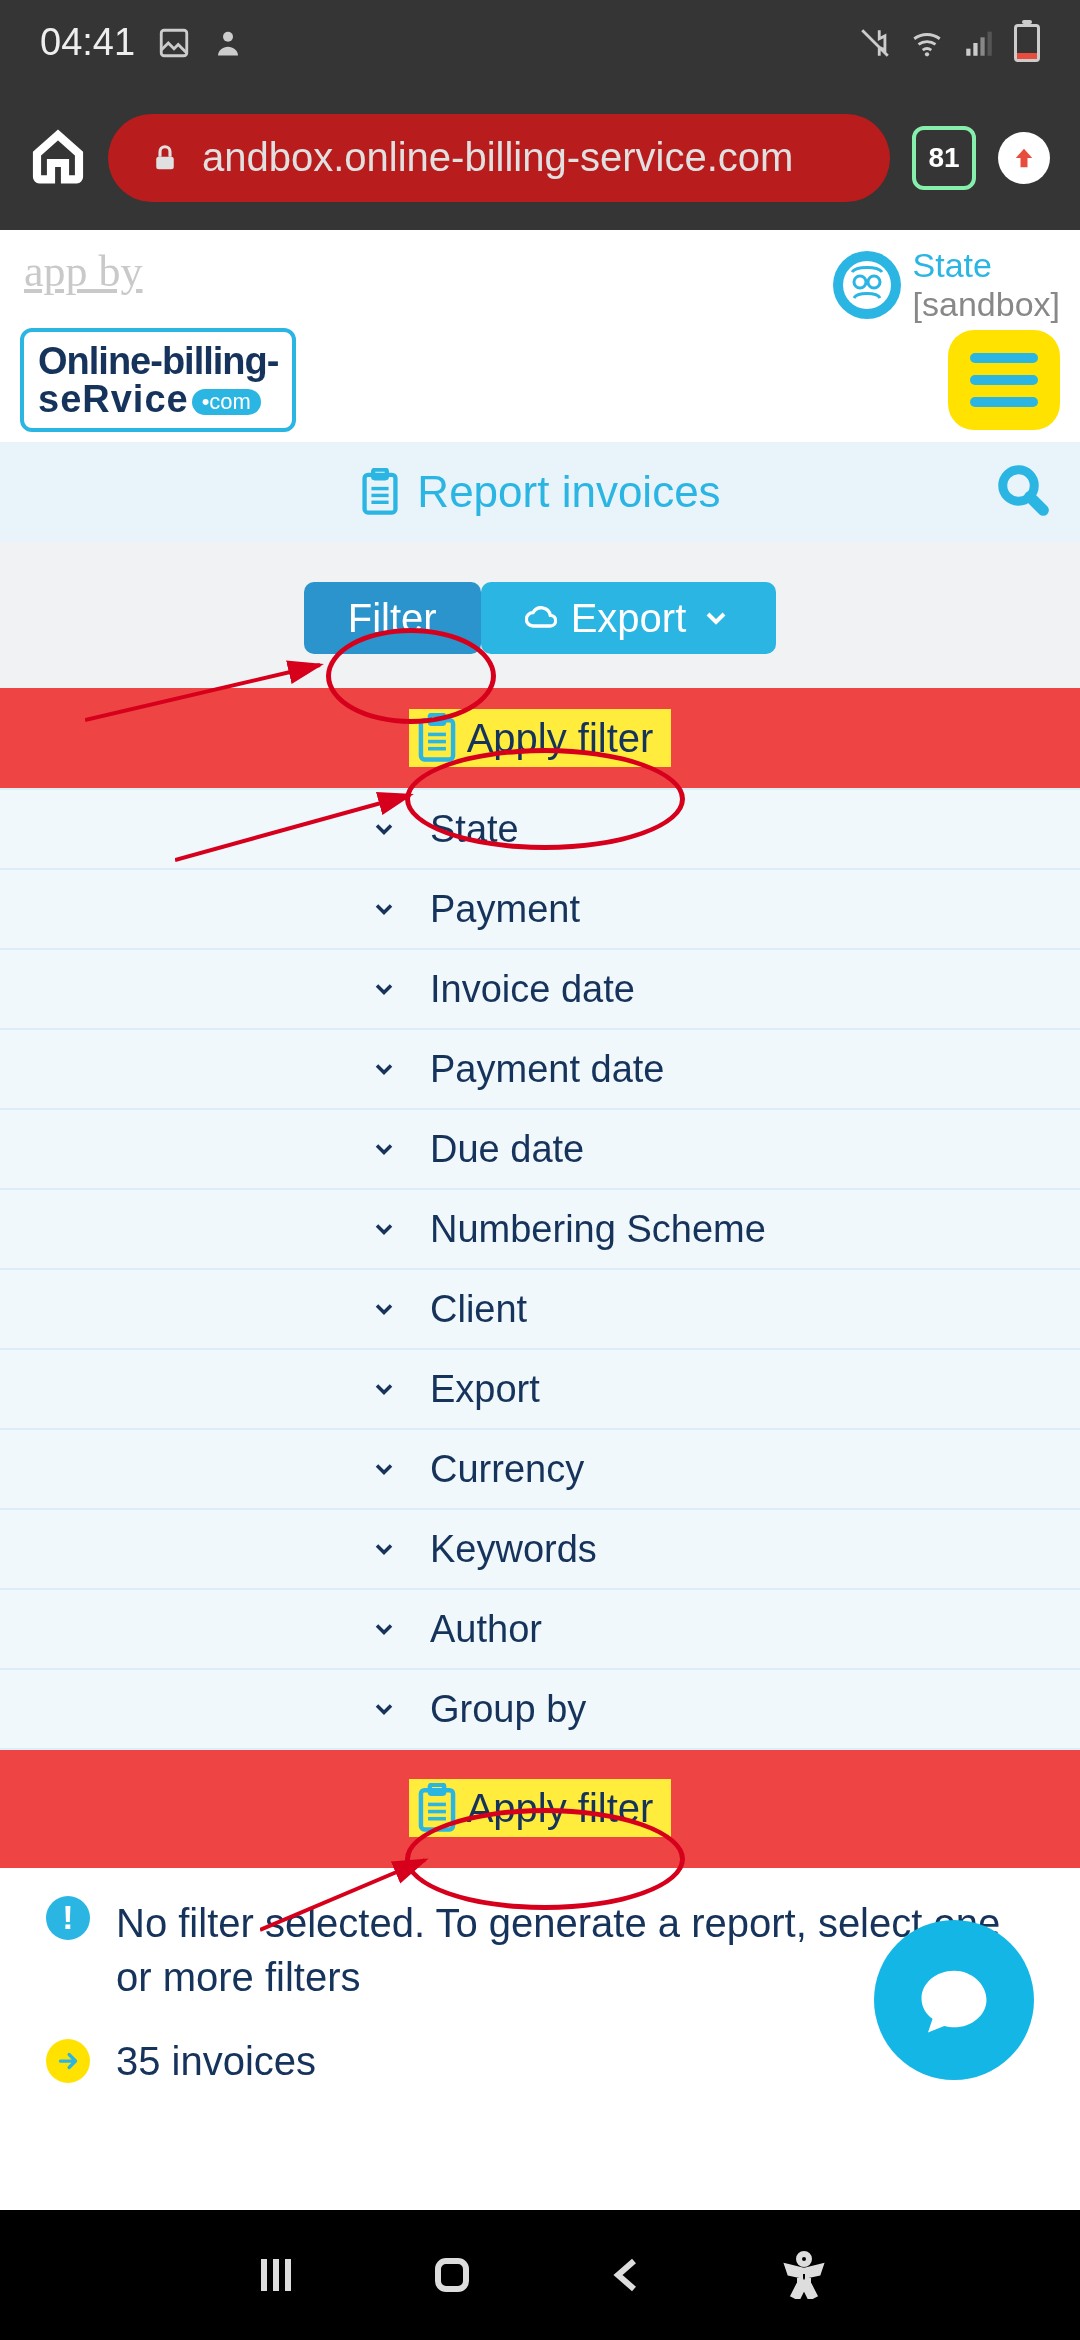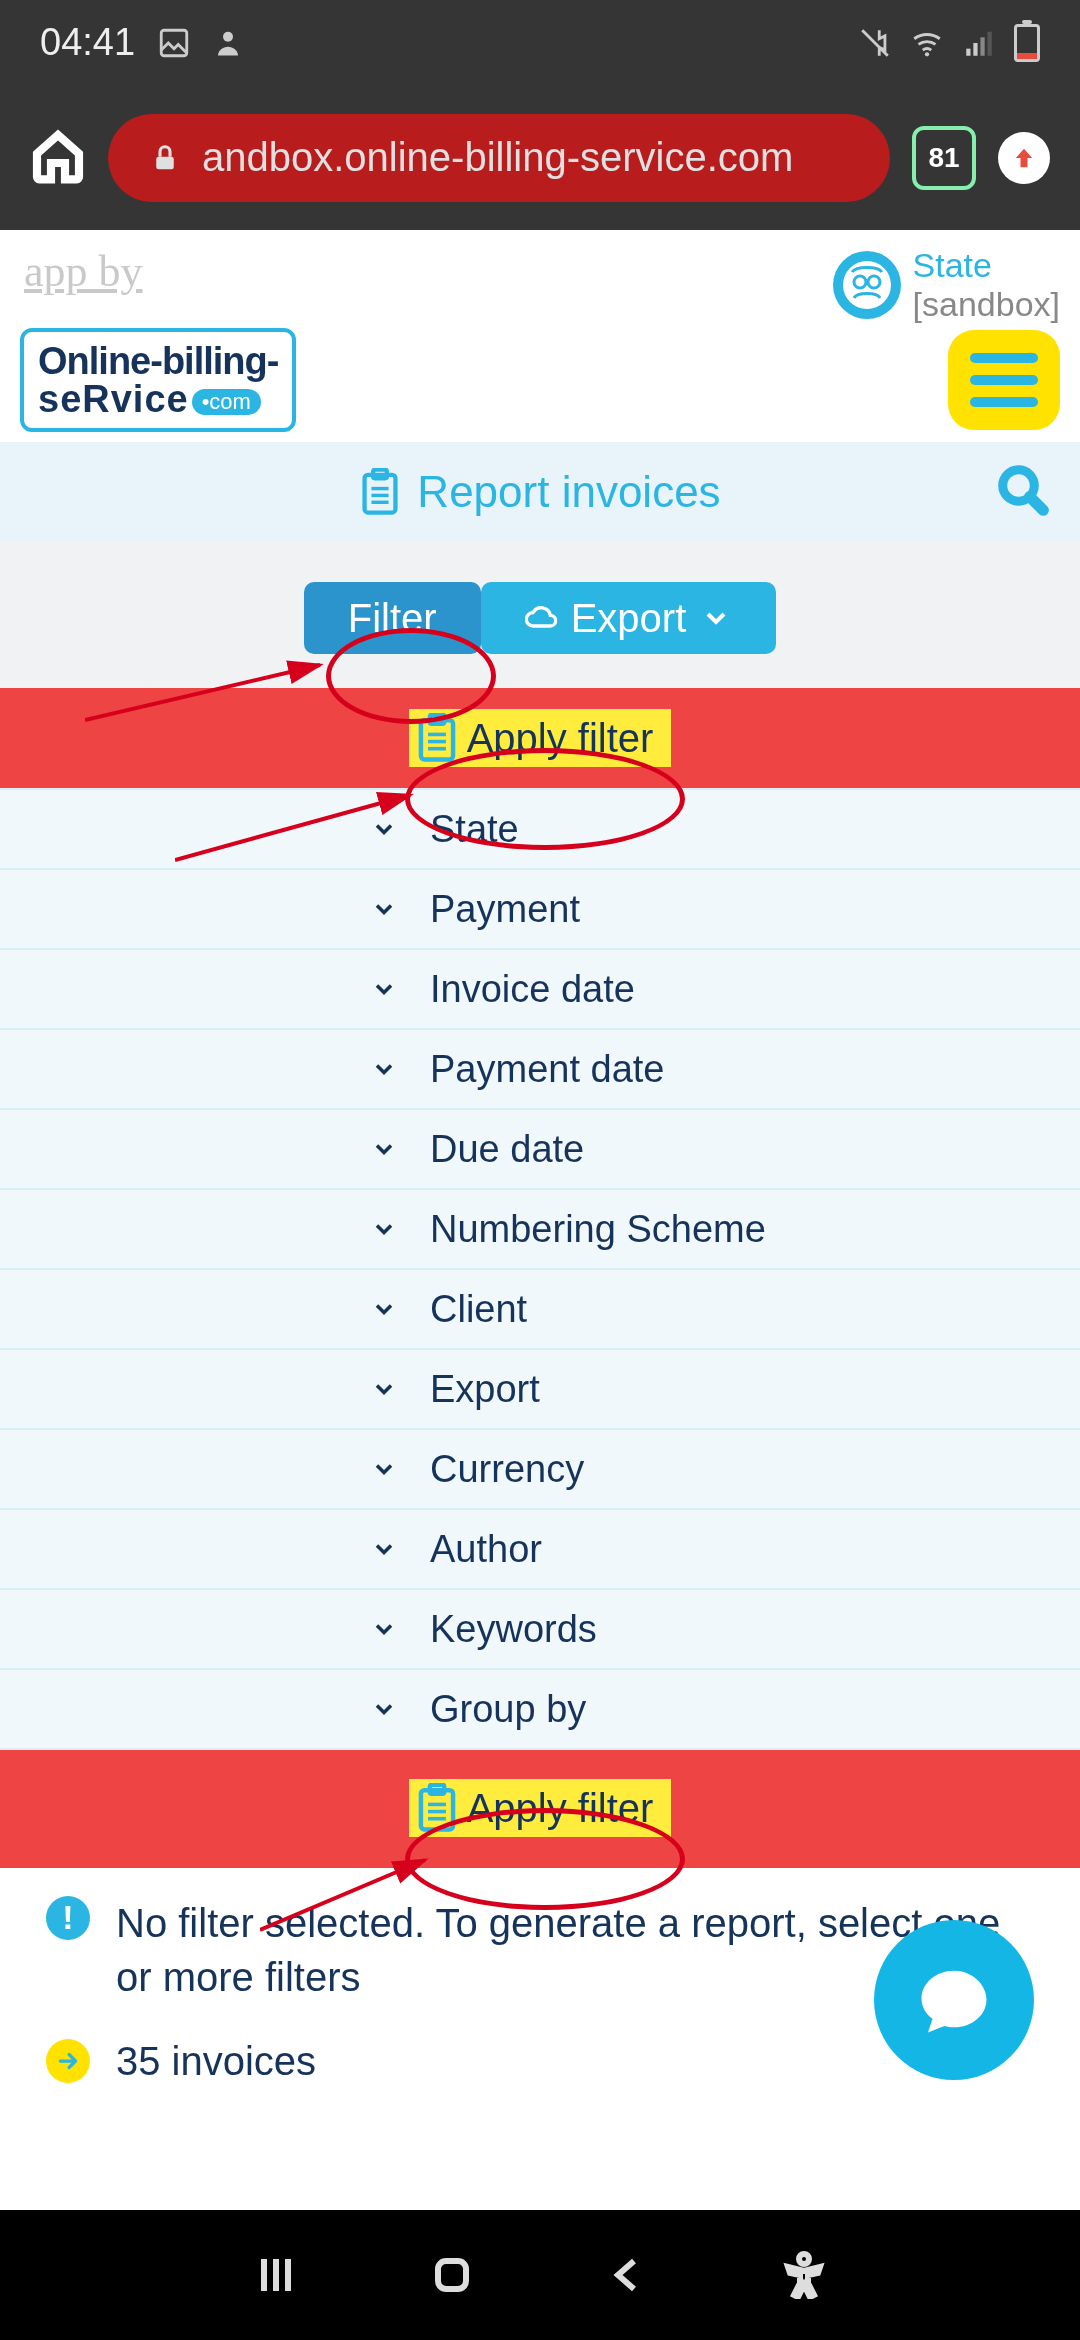--- a/index.html
+++ b/index.html
@@ -262,27 +262,27 @@
     <div class="frow">
         <svg class="chev" viewBox="0 0 24 24">
           <path d="M6 9l6 6 6-6" stroke="#16335b" stroke-width="3" fill="none"></path>
         </svg>
         <span>Currency</span>
       </div>
     <div class="frow">
         <svg class="chev" viewBox="0 0 24 24">
           <path d="M6 9l6 6 6-6" stroke="#16335b" stroke-width="3" fill="none"></path>
         </svg>
+        <span>Keywords</span>
+      </div>
+    <div class="frow">
+        <svg class="chev" viewBox="0 0 24 24">
+          <path d="M6 9l6 6 6-6" stroke="#16335b" stroke-width="3" fill="none"></path>
+        </svg>
         <span>Author</span>
-      </div>
-    <div class="frow">
-        <svg class="chev" viewBox="0 0 24 24">
-          <path d="M6 9l6 6 6-6" stroke="#16335b" stroke-width="3" fill="none"></path>
-        </svg>
-        <span>Keywords</span>
       </div>
     <div class="frow">
         <svg class="chev" viewBox="0 0 24 24">
           <path d="M6 9l6 6 6-6" stroke="#16335b" stroke-width="3" fill="none"></path>
         </svg>
         <span>Group by</span>
       </div>
 
     <div class="apply-row" style="height:120px;">
       <div class="apply-btn">

